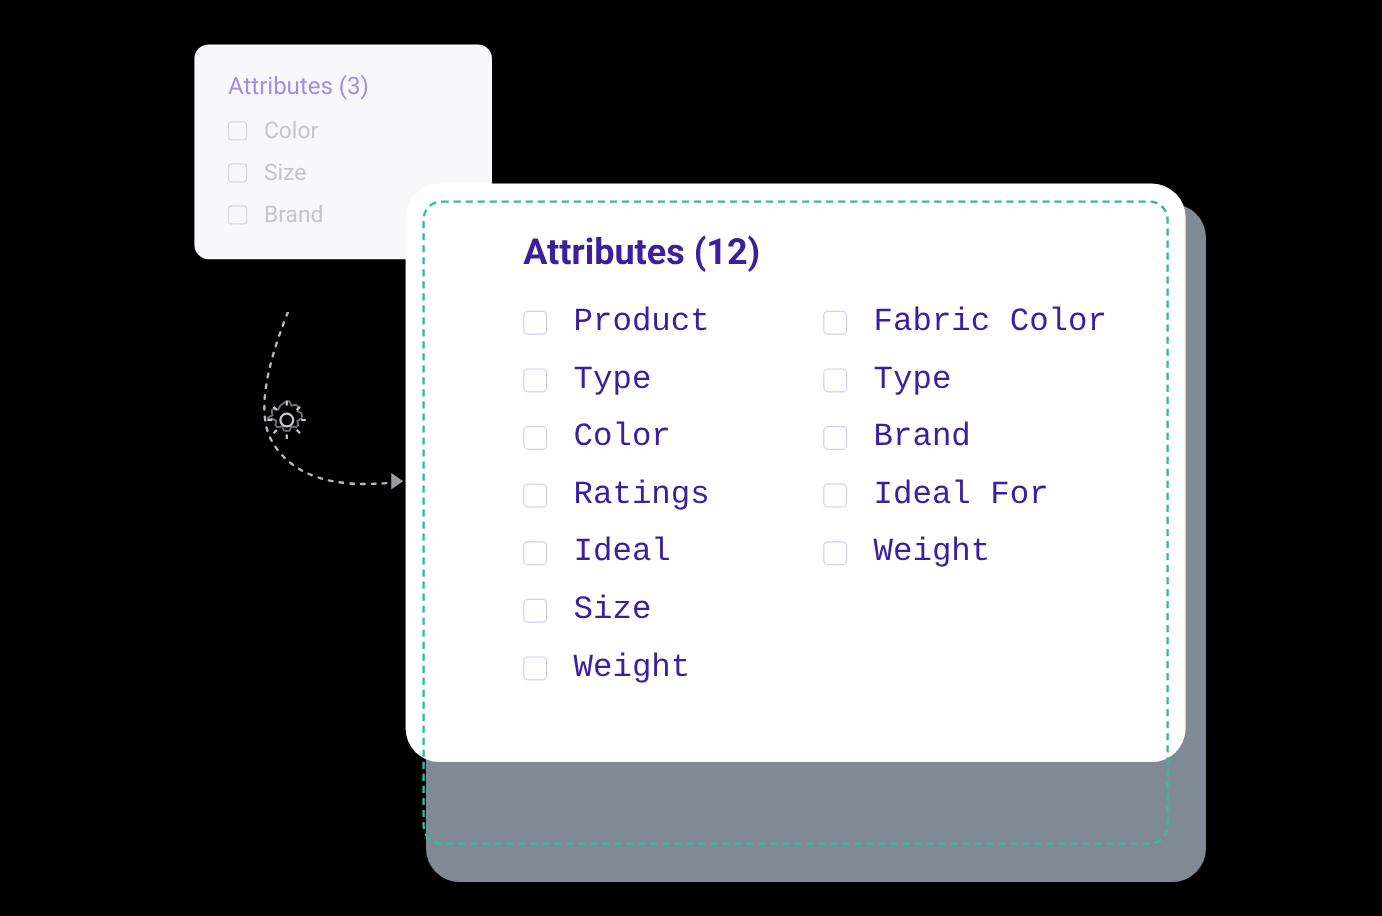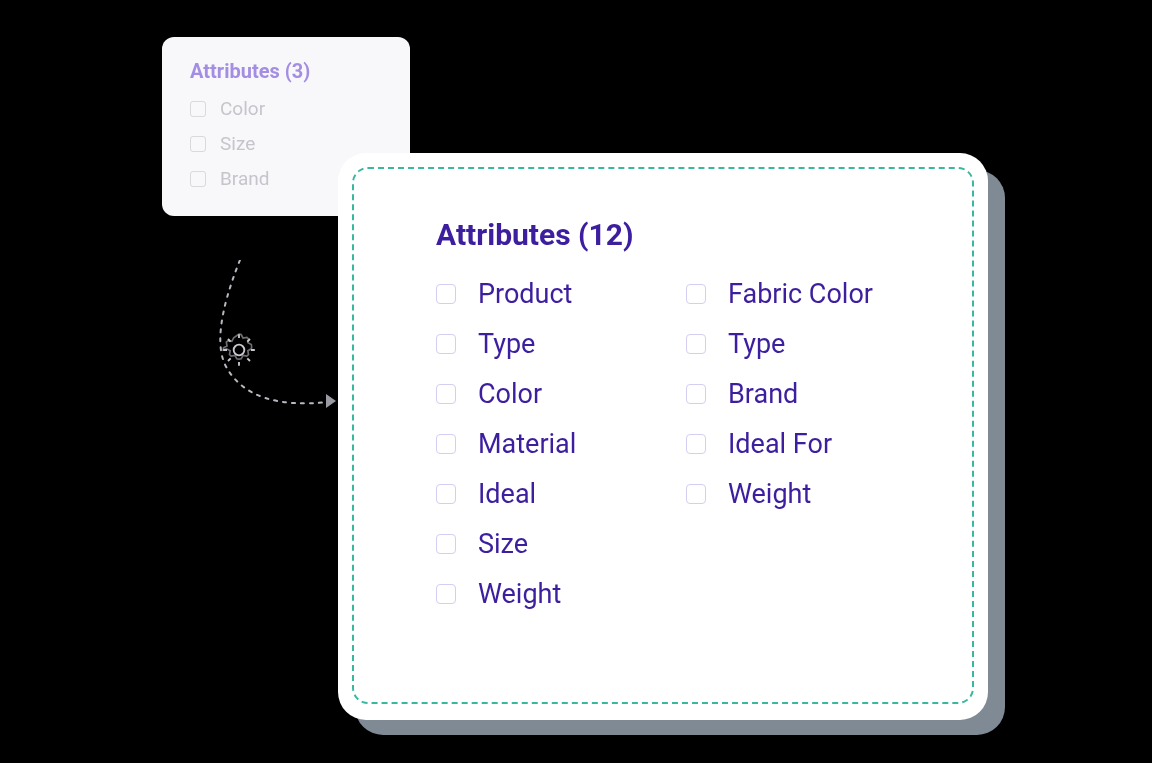--- a/index.html
+++ b/index.html
@@ -16,21 +16,21 @@
     position: absolute;
     left: 162px;
     top: 37px;
     width: 248px;
     background: #f8f8fa;
     border-radius: 12px;
     padding: 22px 28px 26px 28px;
   }
   .small-card .title {
     font-size: 20px;
-    font-weight: 700;
+    font-weight: 400;
     color: #a48ee3;
     margin-bottom: 14px;
   }
   .small-card .row {
     display: flex;
     align-items: center;
     gap: 14px;
     margin-bottom: 12px;
   }
   .small-card .row:last-child { margin-bottom: 0; }
@@ -55,44 +55,45 @@
     background: #808a95;
     border-radius: 28px;
   }
 
   
   .large-card {
     position: absolute;
     left: 338px;
     top: 153px;
     width: 650px;
-    height: 567px;
+    height: 482px;
     background: #fff;
     border-radius: 28px;
-    padding: 64px 52px 40px 98px;
+    padding: 40px 52px 40px 98px;
   }
   .dashed-border {
     position: absolute;
     left: 352px;
     top: 167px;
     width: 622px;
     height: 537px;
     border: 2px dashed #39b8a0;
     border-radius: 16px;
     pointer-events: none;
   }
   .large-card .title {
     font-size: 30px;
     font-weight: 700;
     color: #3c1e9e;
     margin-bottom: 26px;
   }
   .large-card .cols {
     display: flex;
     gap: 30px;
+    font-family: Liberation Mono, monospace;
   }
   .large-card .col {
     display: flex;
     flex-direction: column;
     gap: 18px;
   }
   .large-card .col:first-child { width: 220px; }
   .large-card .row {
     display: flex;
     align-items: center;
@@ -187,21 +188,21 @@
       <div class="row">
           <div class="chk"></div>
           <div class="lbl">Type</div>
         </div>
       <div class="row">
           <div class="chk"></div>
           <div class="lbl">Color</div>
         </div>
       <div class="row">
           <div class="chk"></div>
-          <div class="lbl">Material</div>
+          <div class="lbl">Ratings</div>
         </div>
       <div class="row">
           <div class="chk"></div>
           <div class="lbl">Ideal</div>
         </div>
       <div class="row">
           <div class="chk"></div>
           <div class="lbl">Size</div>
         </div>
       <div class="row">

